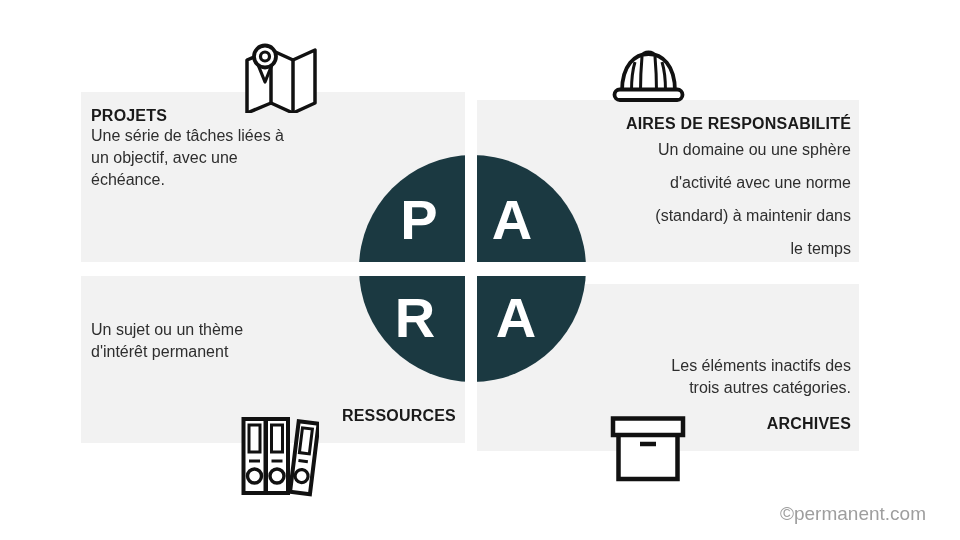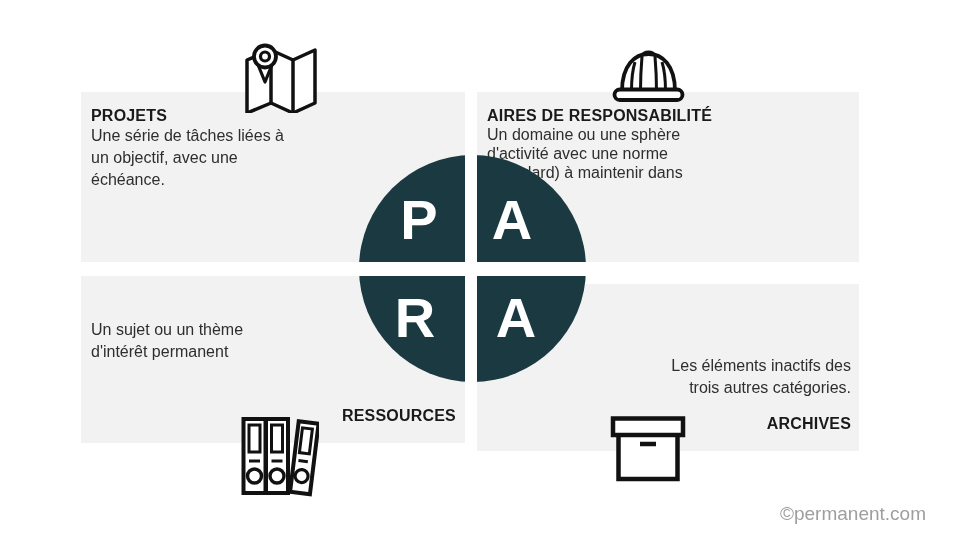--- a/index.html
+++ b/index.html
@@ -22,27 +22,27 @@
     font-size:16px;font-weight:700;line-height:19px;
     letter-spacing:.2px;
     color:var(--c-heading,#1a1a1a);
   }
   .panel p{
     margin:0;
     font-size:16px;line-height:22px;
     color:var(--c-body_text,#2e2e2e);
   }
   .q-tl{left:81px;top:92px;width:385px;height:170px;padding:14px 10px 0 10px;}
-  .q-tr{left:477px;top:92px;width:382px;height:170px;padding:14px 8px 0 10px;}
+  .q-tr{left:477px;top:100px;width:382px;height:170px;padding:14px 8px 0 10px;text-align:right;}
   .q-bl{left:81px;top:276px;width:385px;height:167px;padding:0 10px 18px 10px;
         display:flex;flex-direction:column;justify-content:flex-end;gap:28px;}
   .q-br{left:477px;top:284px;width:382px;height:167px;padding:0 8px 18px 10px;
         display:flex;flex-direction:column;justify-content:flex-end;text-align:right;}
   .q-tl p,.q-tr p{}
-  .q-tr p{line-height:19px;}
+  .q-tr p{line-height:33px;}
   .q-bl h2,.q-br h2{margin-top:15px;text-align:right;}
 
   
   .circle{
     position:absolute;left:359px;top:155px;width:227px;height:227px;
     border-radius:50%;
     background:var(--c-circle,#1b3941);
   }
   .bar-v{position:absolute;left:465px;top:92px;width:12px;height:351px;background:#ffffff;}
   .bar-h{position:absolute;left:81px;top:262px;width:778px;height:14px;background:#ffffff;}

